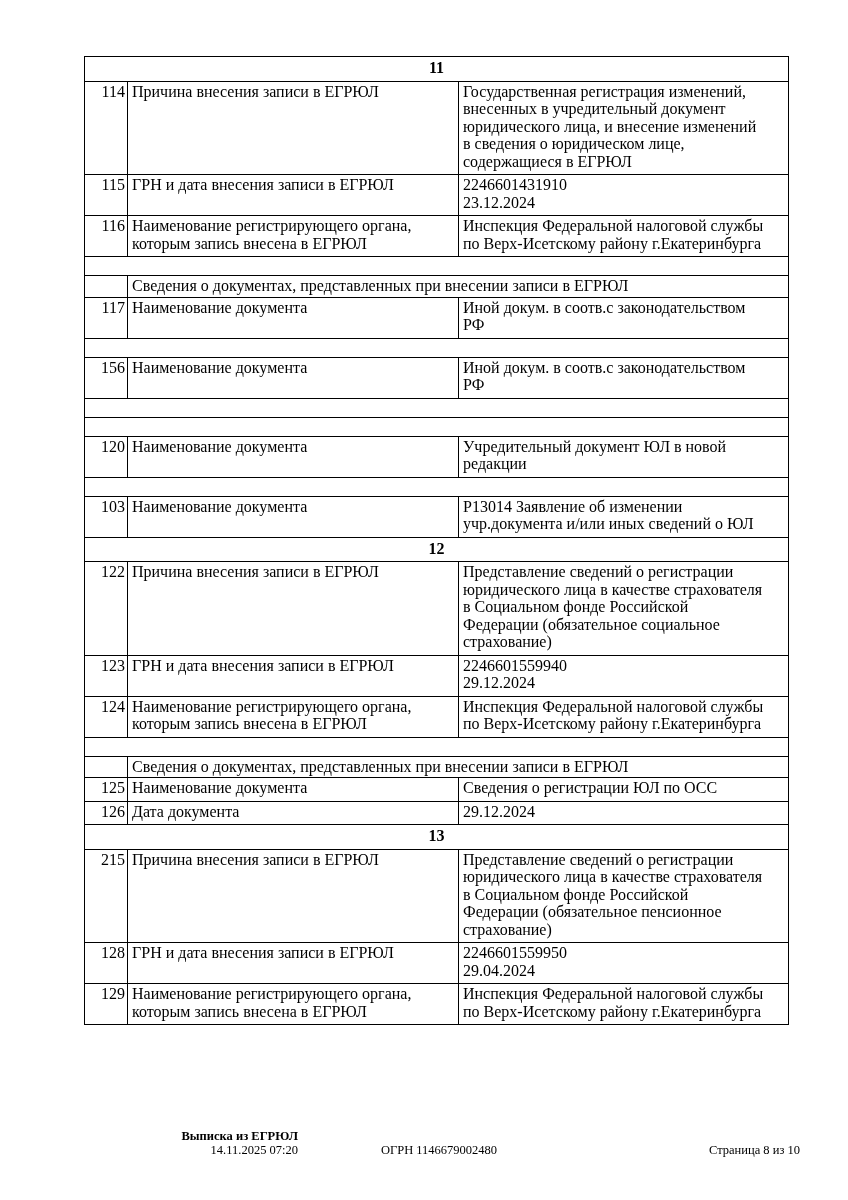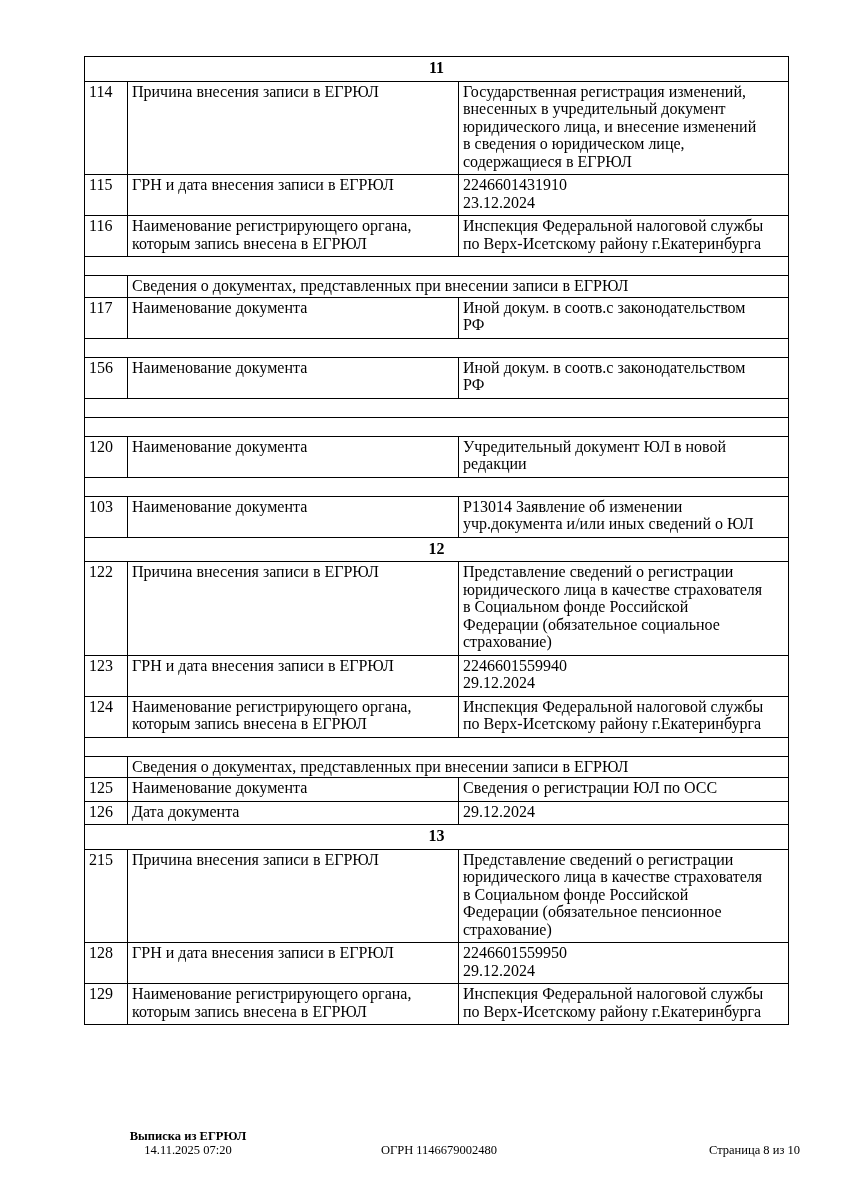--- a/index.html
+++ b/index.html
@@ -33,21 +33,21 @@
   table.egrul td {
     border: 1px solid #000000;
     font-size: 16px;
     line-height: 17.5px;
     vertical-align: top;
     padding: 1px 2px 4px 4px;
     white-space: pre-line;
     overflow: hidden;
   }
   td.num-cell {
-    text-align: left;
+    text-align: right;
     padding-left: 0;
     padding-right: 0;
   }
   tr.row-section td {
     text-align: center;
     font-weight: bold;
     white-space: normal;
     padding: 2px 0 4px 0;
   }
   tr.row-spacer td {
@@ -60,21 +60,21 @@
   .footer {
     position: absolute;
     left: 78px;
     top: 1129px;
     width: 722px;
     display: flex;
     align-items: flex-end;
     font-size: 12.5px;
     line-height: 14px;
   }
-  .footer-left  { width: 220px; text-align: center; }
+  .footer-left  { width: 220px; text-align: right; }
   .footer-left .doc-type { font-weight: bold; }
   .footer-center { flex: 1; text-align: center; }
   .footer-right { width: 220px; text-align: right; }
 </style>
 </head>
 <body>
 
 <div class="page">
 
   <table class="egrul">
@@ -203,21 +203,21 @@
           <td>Представление сведений о регистрации
 юридического лица в качестве страхователя
 в Социальном фонде Российской
 Федерации (обязательное пенсионное
 страхование)</td>
         </tr>
         <tr class="row-data">
           <td class="num-cell">128</td>
           <td>ГРН и дата внесения записи в ЕГРЮЛ</td>
           <td>2246601559950
-29.12.2024</td>
+29.04.2024</td>
         </tr>
         <tr class="row-data">
           <td class="num-cell">129</td>
           <td>Наименование регистрирующего органа,
 которым запись внесена в ЕГРЮЛ</td>
           <td>Инспекция Федеральной налоговой службы
 по Верх-Исетскому району г.Екатеринбурга</td>
         </tr>
       </tbody>
   </table>

